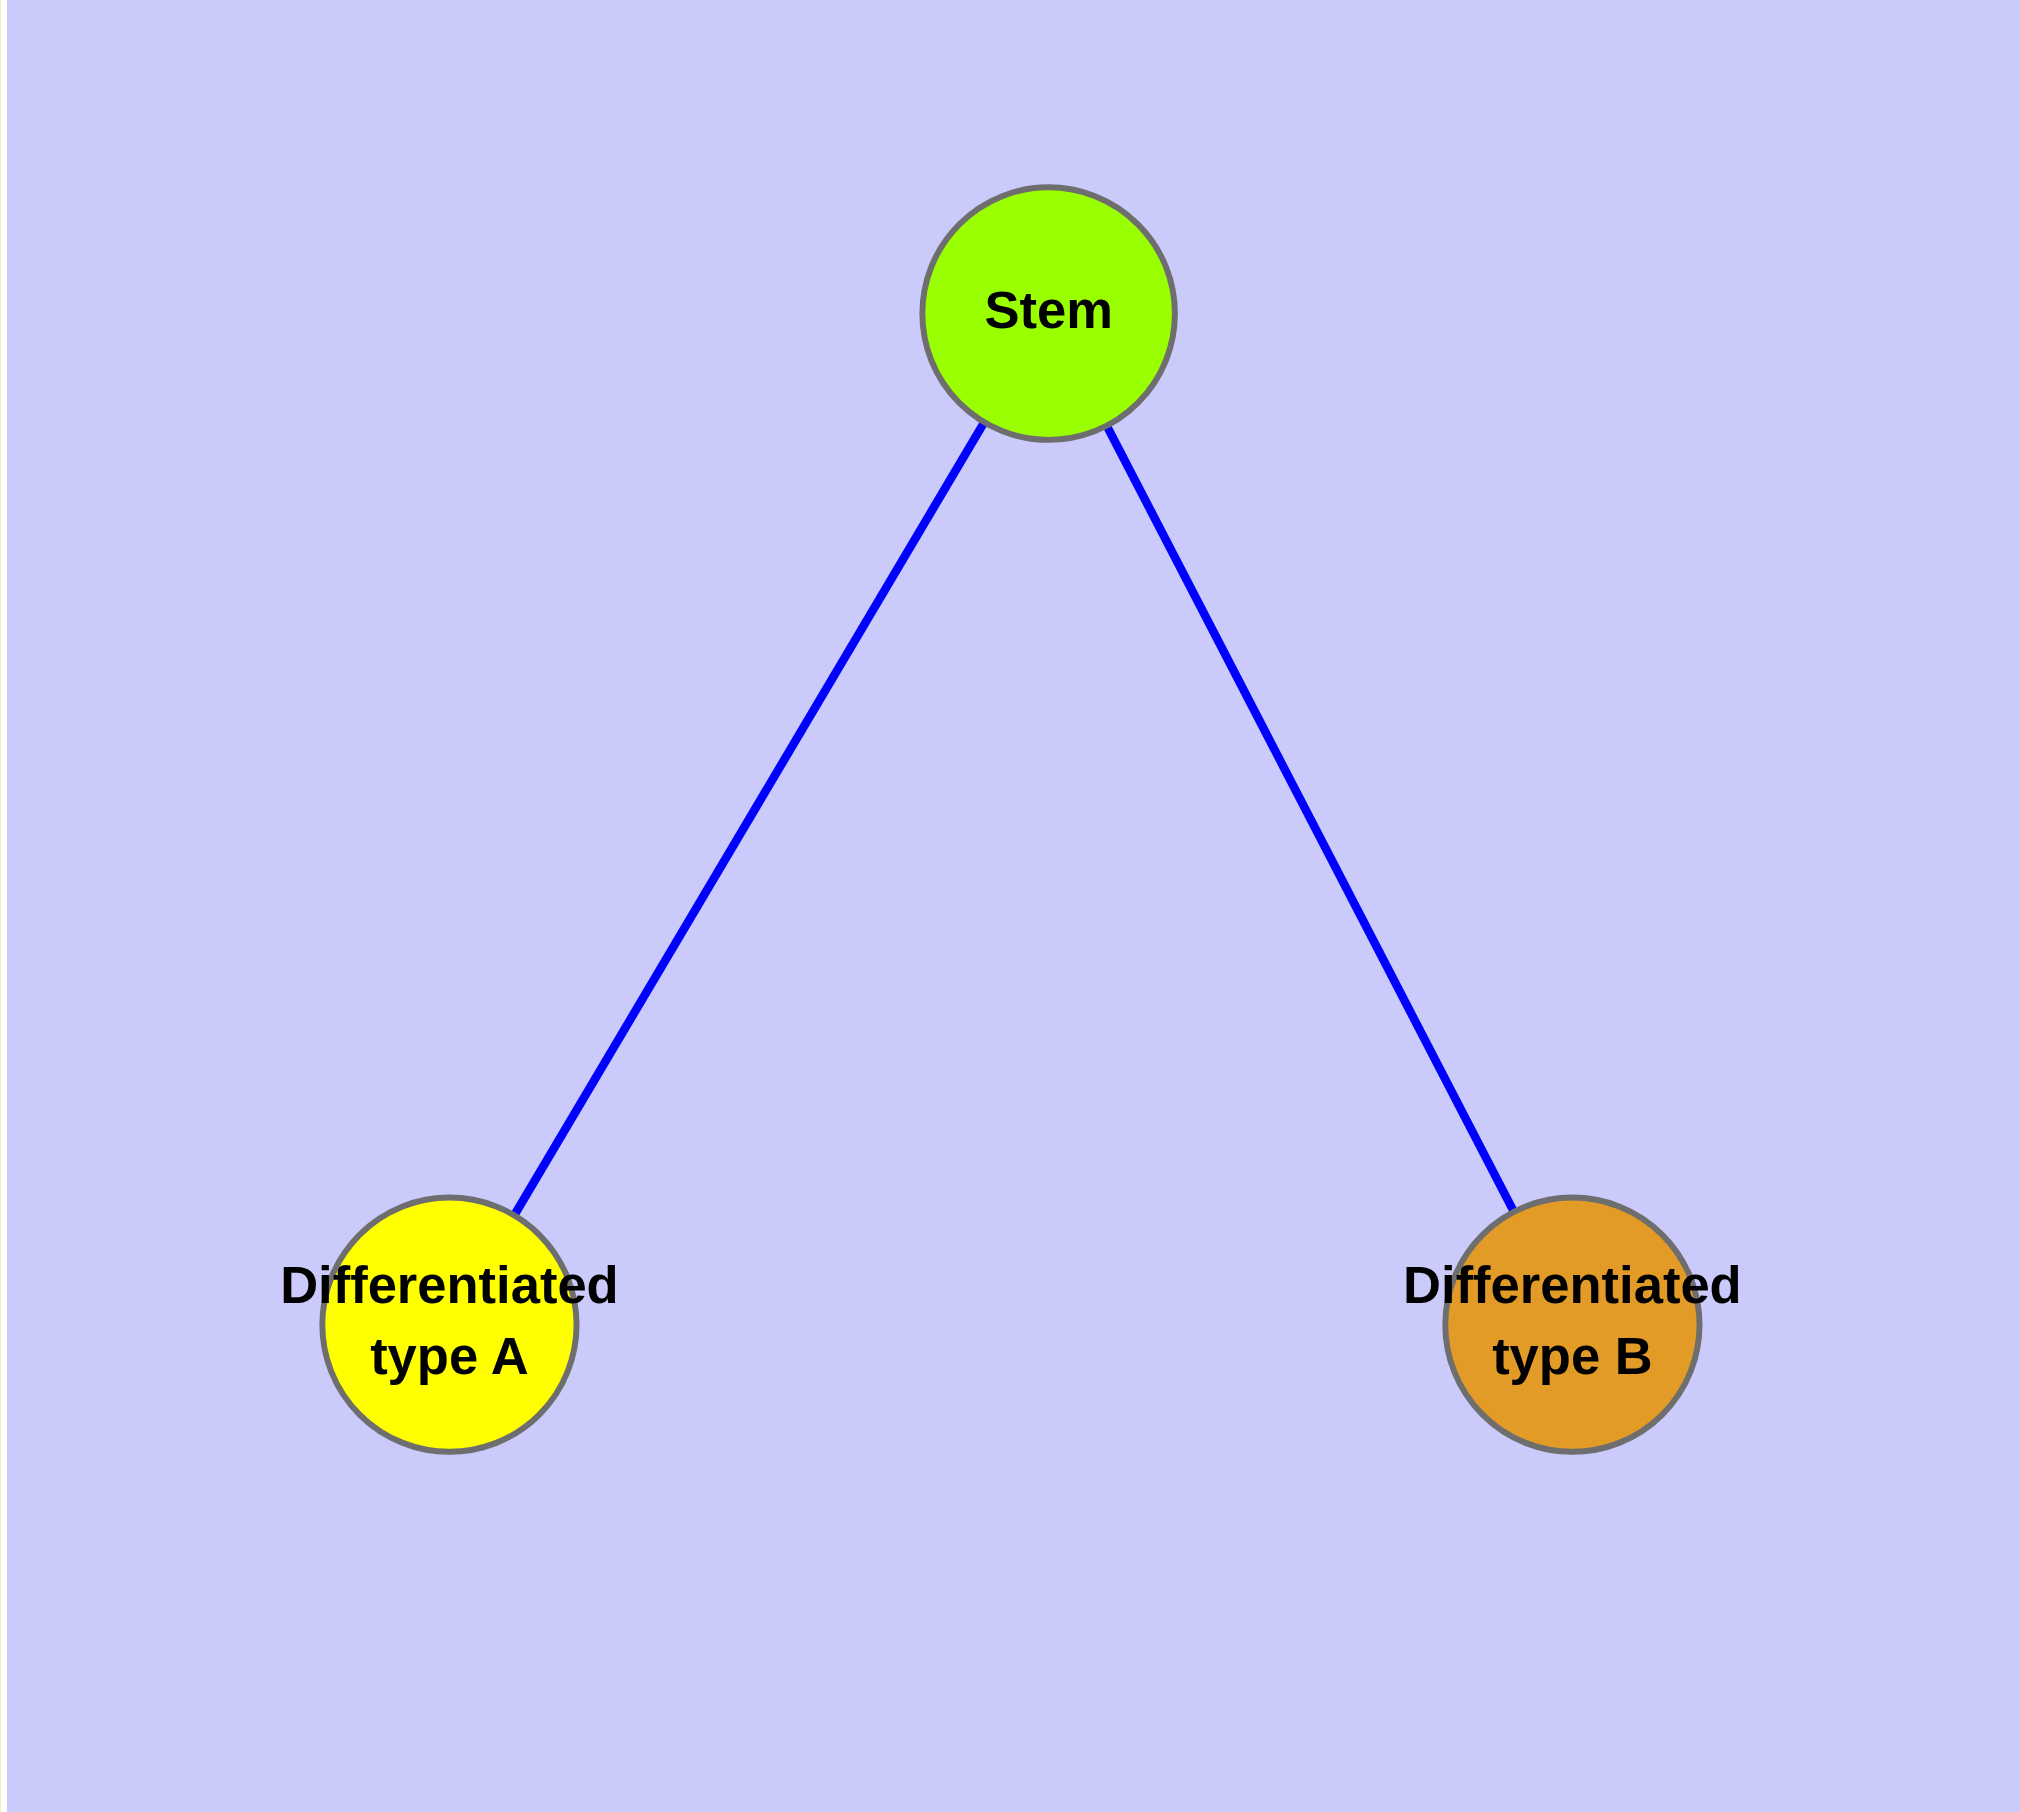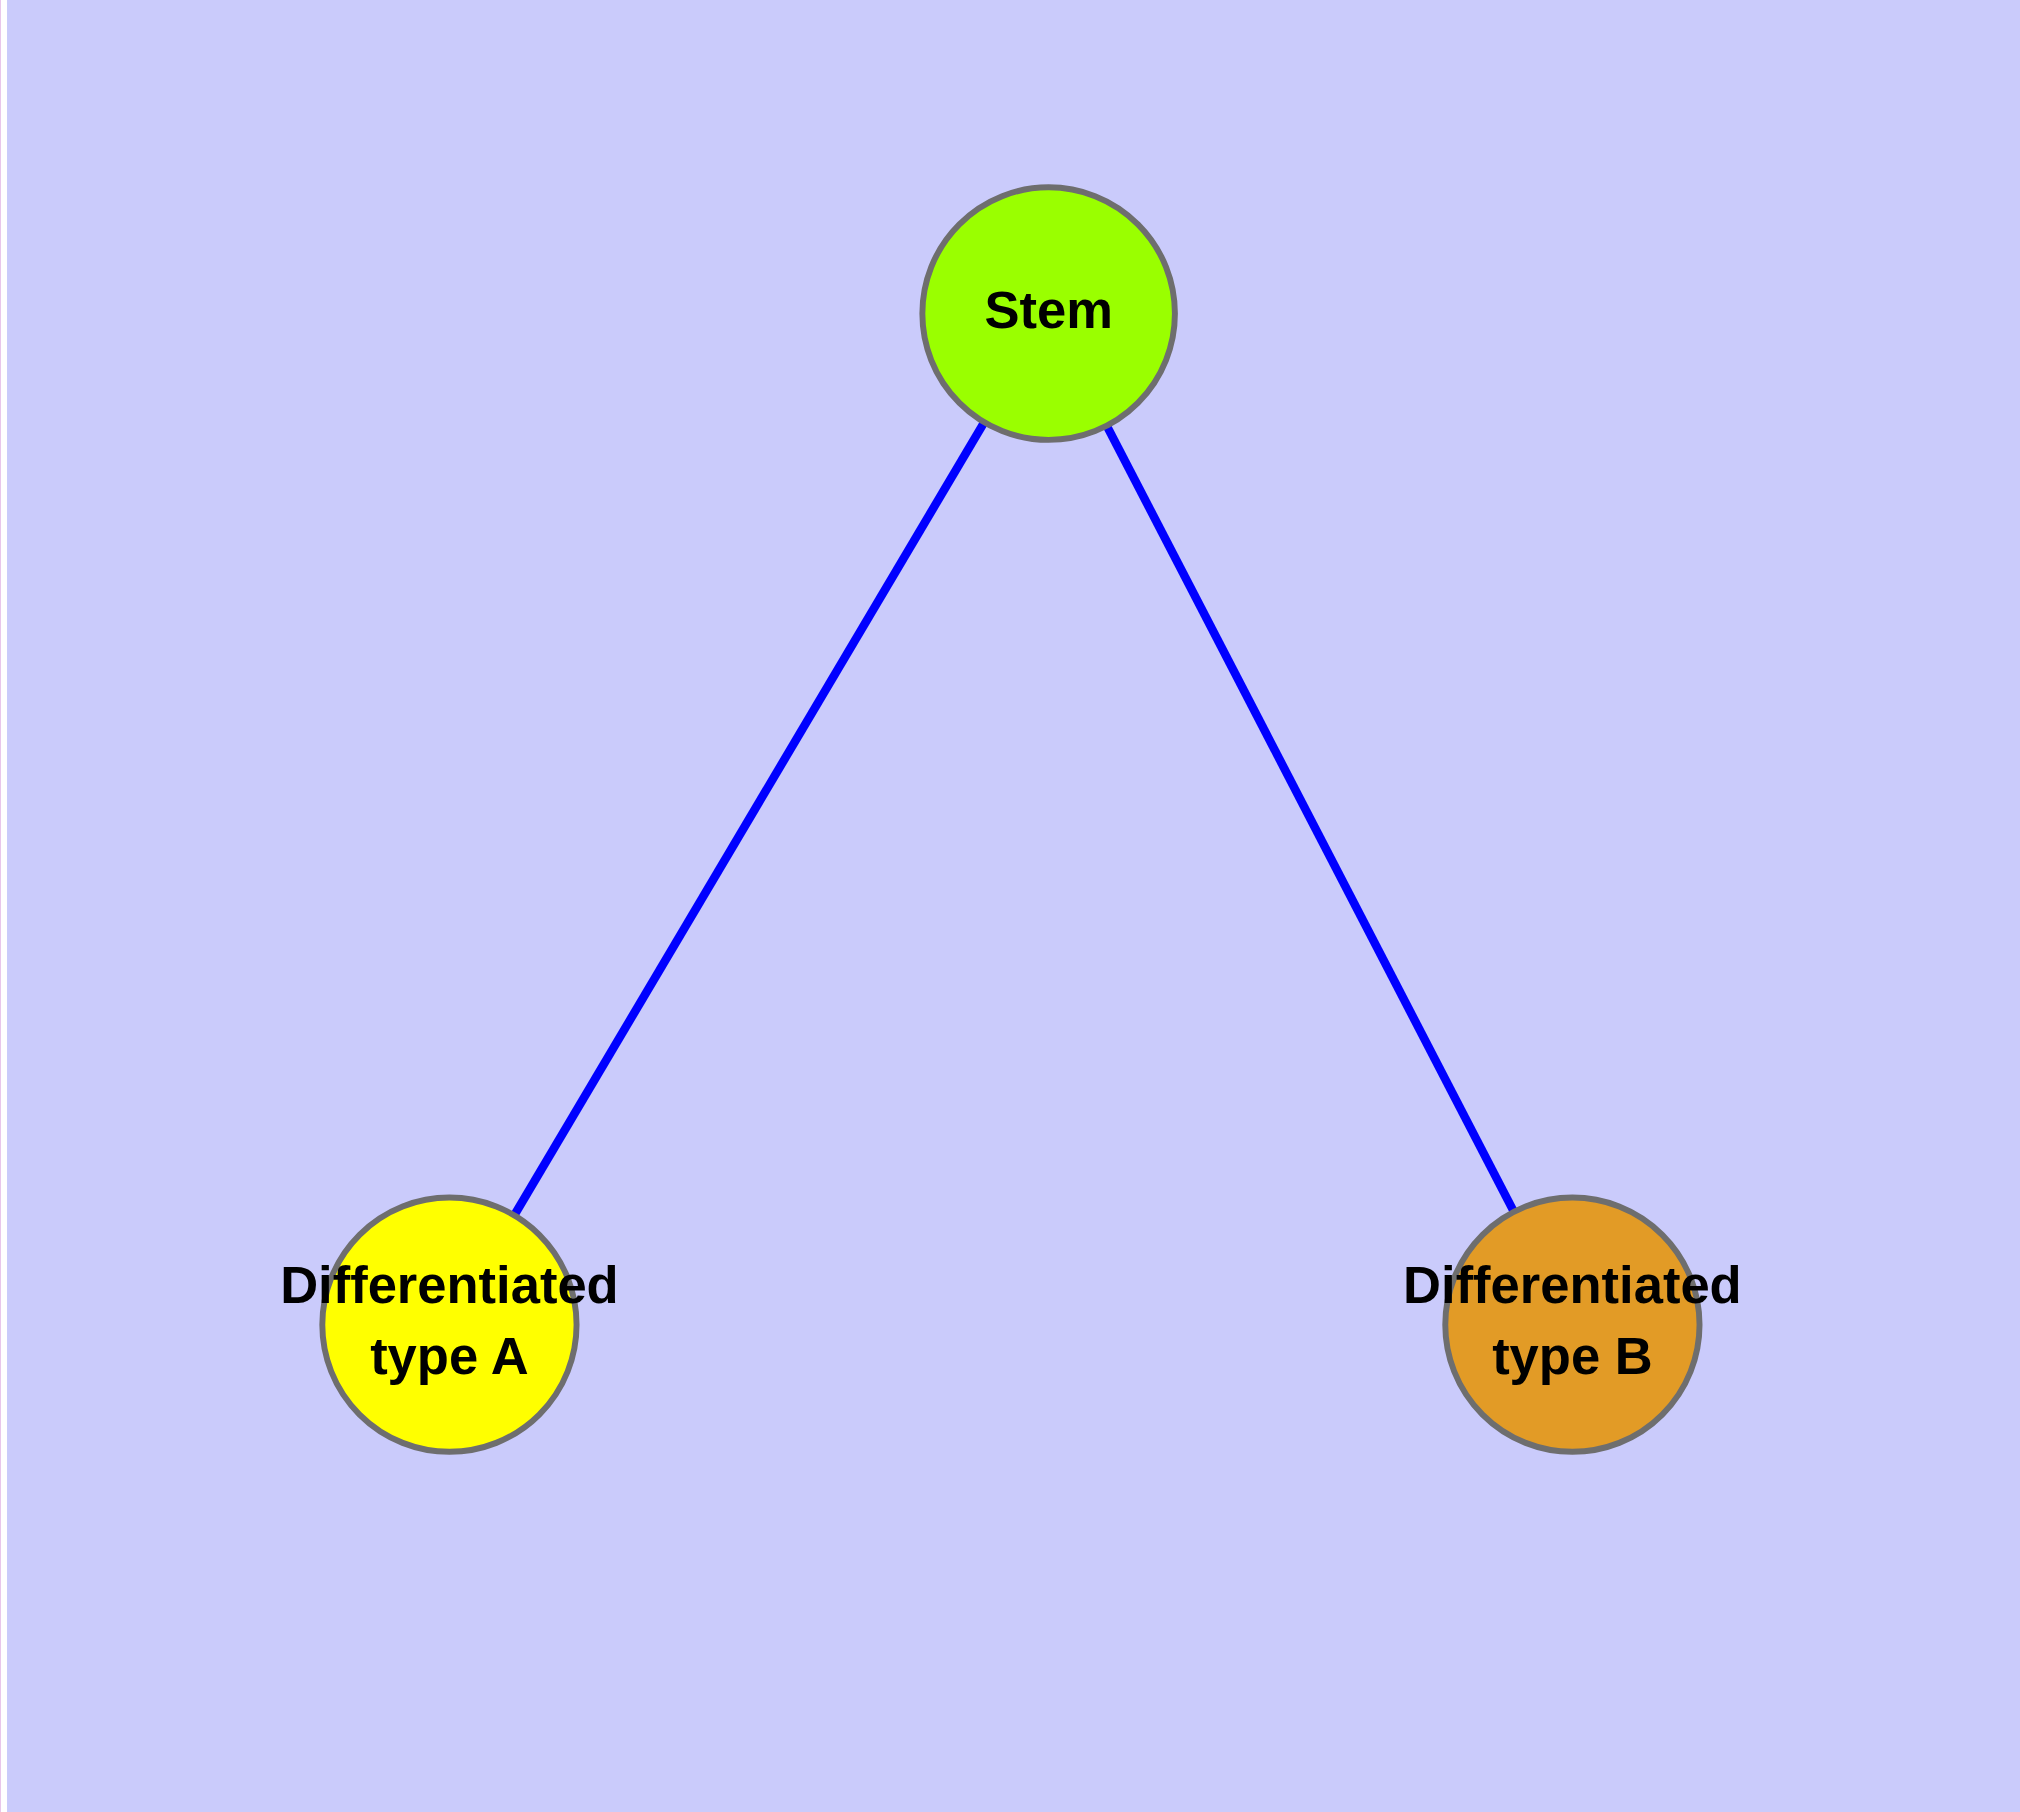--- a/index.html
+++ b/index.html
@@ -11,21 +11,21 @@
   body {
     width: 2021px;
     height: 1812px;
     overflow: hidden;
     font-family: "Liberation Sans", sans-serif;
   }
   #graph-root {
     position: relative;
     width: 2021px;
     height: 1812px;
-    background: #a21caf;
+    background: #eab308;
   }
   #graph-svg {
     position: absolute;
     top: 0;
     left: 0;
     display: block;
   }
   .graph-background {
     
   }

